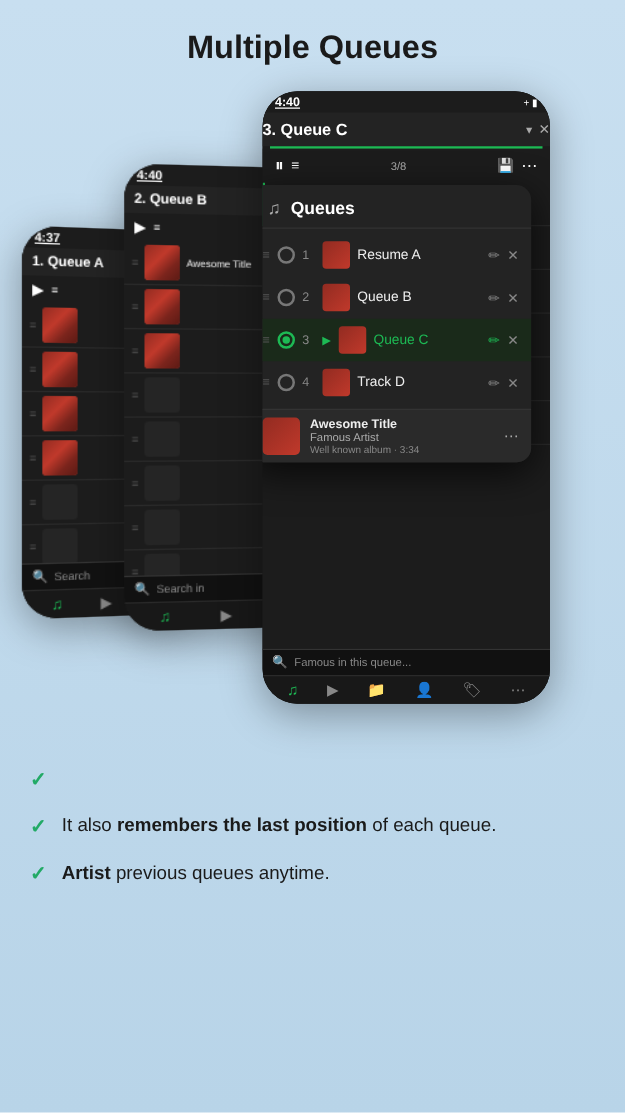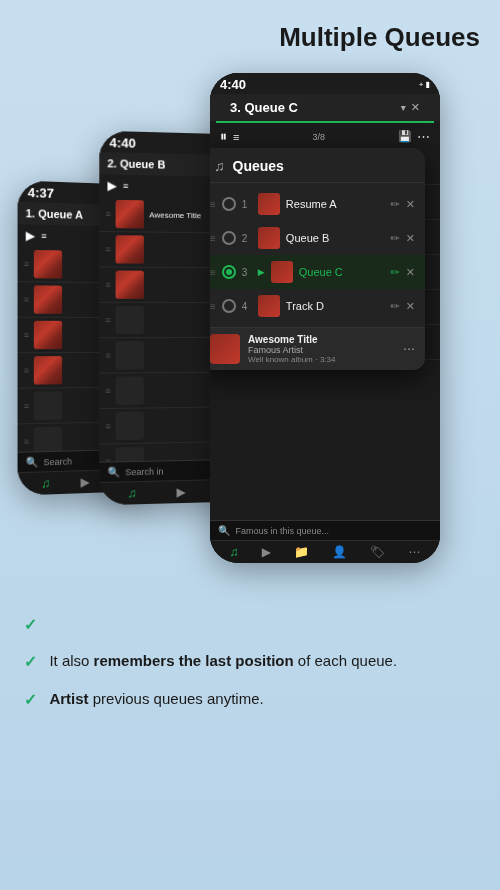--- a/index.html
+++ b/index.html
@@ -4,21 +4,21 @@
   <style>
     * { box-sizing: border-box; margin: 0; padding: 0; }
     body {
       width: 500px;
       min-height: 890px;
       background: linear-gradient(180deg, #c8dff0 0%, #b8d4e8 100%);
       font-family: 'Segoe UI', Arial, sans-serif;
       overflow-x: hidden;
     }
     .page-title {
-      text-align: right;
+      text-align: center;
       font-size: 26px;
       font-weight: 800;
       color: #1a1a1a;
       padding: 22px 20px 10px;
     }
     .phones-scene {
       position: relative;
       height: 530px;
       margin: 0 auto;
       width: 480px;
@@ -68,22 +68,23 @@
     
     .status-bar {
       display: flex;
       justify-content: space-between;
       align-items: center;
       padding: 4px 10px 2px;
       background: #1c1c1c;
     }
     .status-time {
       color: #fff;
-      font-size: 13px;
+      font-size: 10px;
       font-weight: 600;
+      text-decoration: underline;
     }
     .status-icons {
       display: flex;
       gap: 3px;
       align-items: center;
     }
     
     .queue-header {
       background: #232323;
       padding: 5px 8px;
@@ -432,21 +433,21 @@
   </div>
 
   <div class="phone phone-3">
     <div class="phone-screen" style="position:relative;">
       <div class="status-bar">
         <span class="status-time">4:40</span>
         <div class="status-icons">
           <span style="color:#fff;font-size:8px;">+ ▮</span>
         </div>
       </div>
-      <div class="queue-header" style="padding:6px 20px;">
+      <div class="queue-header" style="padding:6px 0;">
         <span class="queue-name" style="font-size:13px;">3. Queue C</span>
         <div class="queue-header-icons">
           <span class="icon-chevron">▾</span>
           <span class="icon-x">✕</span>
         </div>
       </div>
       <div class="green-line"></div>
       <div class="player-bar" style="padding:5px 10px;">
         <div class="player-controls">
           <span class="ctrl-btn" style="font-size:14px;">⏸</span>

